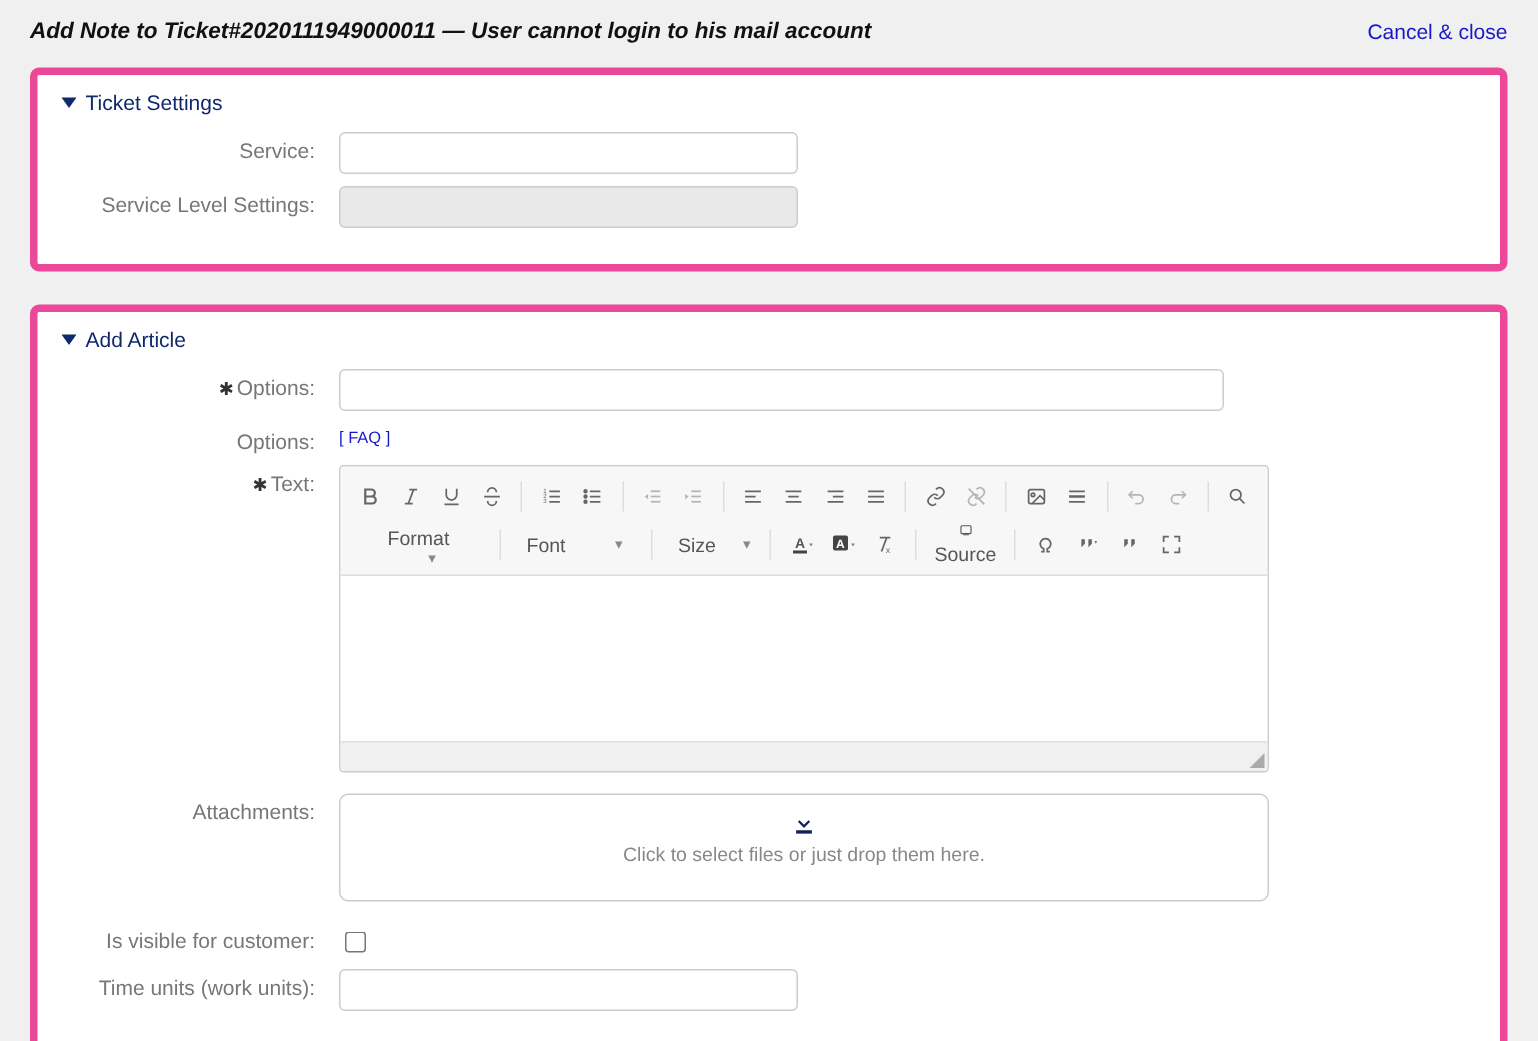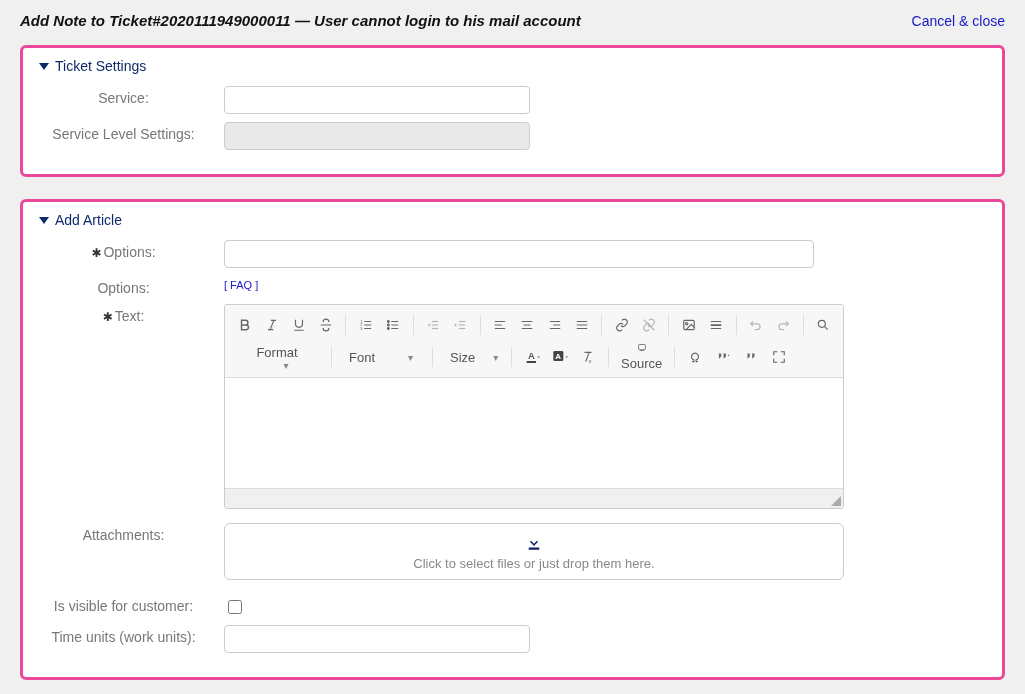--- a/index.html
+++ b/index.html
@@ -29,21 +29,21 @@
   }
   .header-title strong { font-weight: 700; }
   .cancel-link {
     color: #1818c8;
     text-decoration: none;
     font-size: 14px;
     cursor: pointer;
   }
   .panel {
     background: #fff;
-    border: 3px solid #ec4899;
+    border: 5px solid #ec4899;
     border-radius: 6px;
     padding: 6px 16px 16px 16px;
     margin-bottom: 22px;
   }
   .panel-header {
     display: flex;
     align-items: center;
     color: #0e2a6b;
     font-size: 14px;
     padding: 4px 0 12px 0;
@@ -55,21 +55,21 @@
     display: inline-block;
   }
   .caret svg { display: block; }
   .field-row {
     display: flex;
     align-items: flex-start;
     margin-bottom: 8px;
   }
   .field-label {
     width: 185px;
-    text-align: center;
+    text-align: right;
     color: #777;
     font-size: 14px;
     padding-top: 4px;
     padding-right: 16px;
   }
   .field-label .req {
     color: #333;
     font-size: 12px;
     margin-right: 2px;
   }
@@ -170,21 +170,21 @@
     position: absolute; right: 2px; bottom: 2px;
     width: 0; height: 0;
     border-style: solid;
     border-width: 0 0 10px 10px;
     border-color: transparent transparent #aaa transparent;
   }
   .attach-box {
     width: 620px;
     border: 1px solid #ccc;
     border-radius: 6px;
-    padding: 10px 0 8px 0;
+    padding: 10px 0 23px 0;
     text-align: center;
     cursor: pointer;
   }
   .attach-box .att-icon { color: #10205d; display: inline-flex; justify-content: center; margin-bottom: 4px; }
   .attach-box .att-text { color: #888; font-size: 13px; }
   .checkbox-row input[type=checkbox] {
     width: 14px; height: 14px;
     margin-top: 6px;
   }
 </style>

